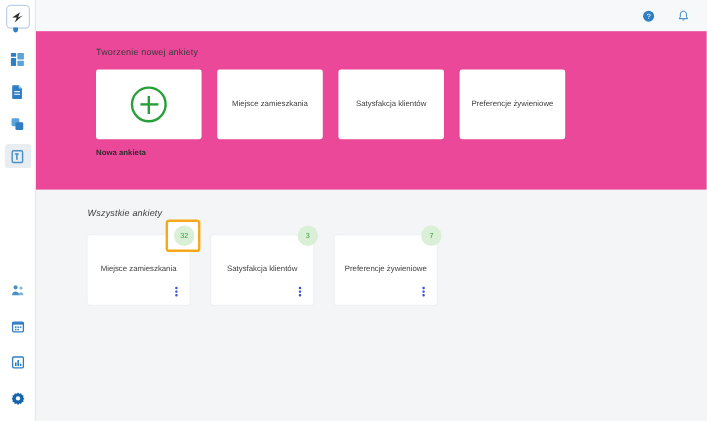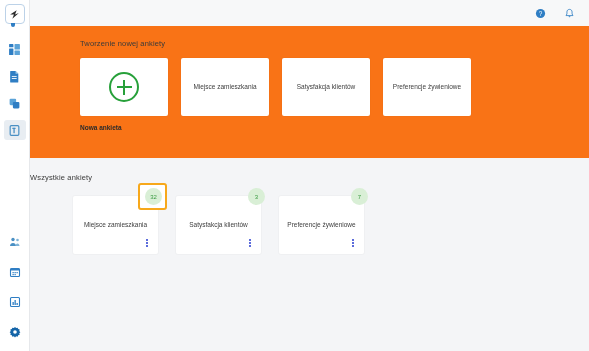--- a/index.html
+++ b/index.html
@@ -66,21 +66,21 @@
     background: #f7f8f9;
     display: flex; align-items: center; justify-content: flex-end;
     padding-right: 13px;
     gap: 15px;
     flex: 0 0 26px;
   }
   .topbar-icon { width: 14px; height: 14px; display: flex; align-items: center; justify-content: center; cursor: pointer; }
 
   
   .create-band {
-    background: #f97316;
+    background: #ec4899;
     padding: 13px 0 0 0;
     height: 132px;
     flex: 0 0 132px;
     position: relative;
   }
   .section-title {
     font-size: 7.5px;
     color: #3a3a3a;
     margin-left: 50px;
     letter-spacing: .15px;
@@ -128,21 +128,23 @@
 
   
   .all-section {
     flex: 1 1 auto;
     padding-top: 15px;
     background: #f4f5f7;
   }
   .all-title {
     font-size: 7.5px;
     color: #3a3a3a;
+    margin-left: 43px;
     letter-spacing: .15px;
+    font-style: italic;
   }
   .survey-row {
     display: flex;
     margin-left: 43px;
     margin-top: 14px;
     gap: 18px;
   }
   .survey-wrap { position: relative; width: 85px; }
   .survey-card {
     width: 85px; height: 58px;

